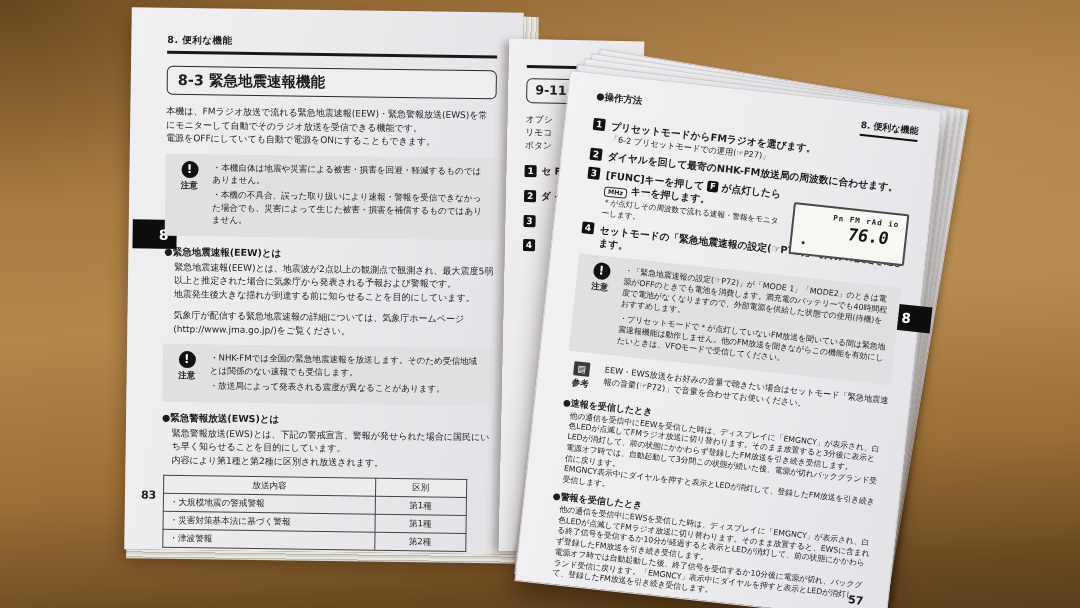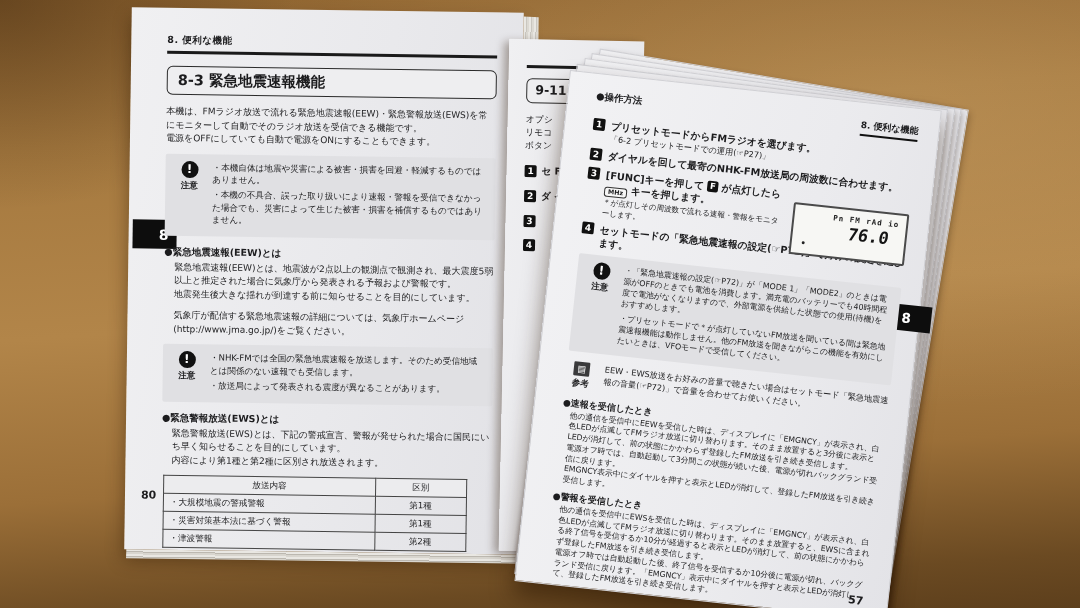--- a/index.html
+++ b/index.html
@@ -216,21 +216,21 @@
           <td>・災害対策基本法に基づく警報</td>
           <td class="c">第1種</td>
         </tr>
         <tr>
           <td>・津波警報</td>
           <td class="c">第2種</td>
         </tr>
       </tbody>
         </table>
 
-      <div class="pageno pn-left">80</div>
+      <div class="pageno pn-left">83</div>
     </div>
   </div>
 
   <div class="page middle-page">
     <div class="middle-inner">
       <div class="mid-rule"></div>
       <div class="title-box small">9-11 リ</div>
       <p class="mid-line">オプシ</p>
       <p class="mid-line">リモコ</p>
       <p class="mid-line">ボタン</p>

